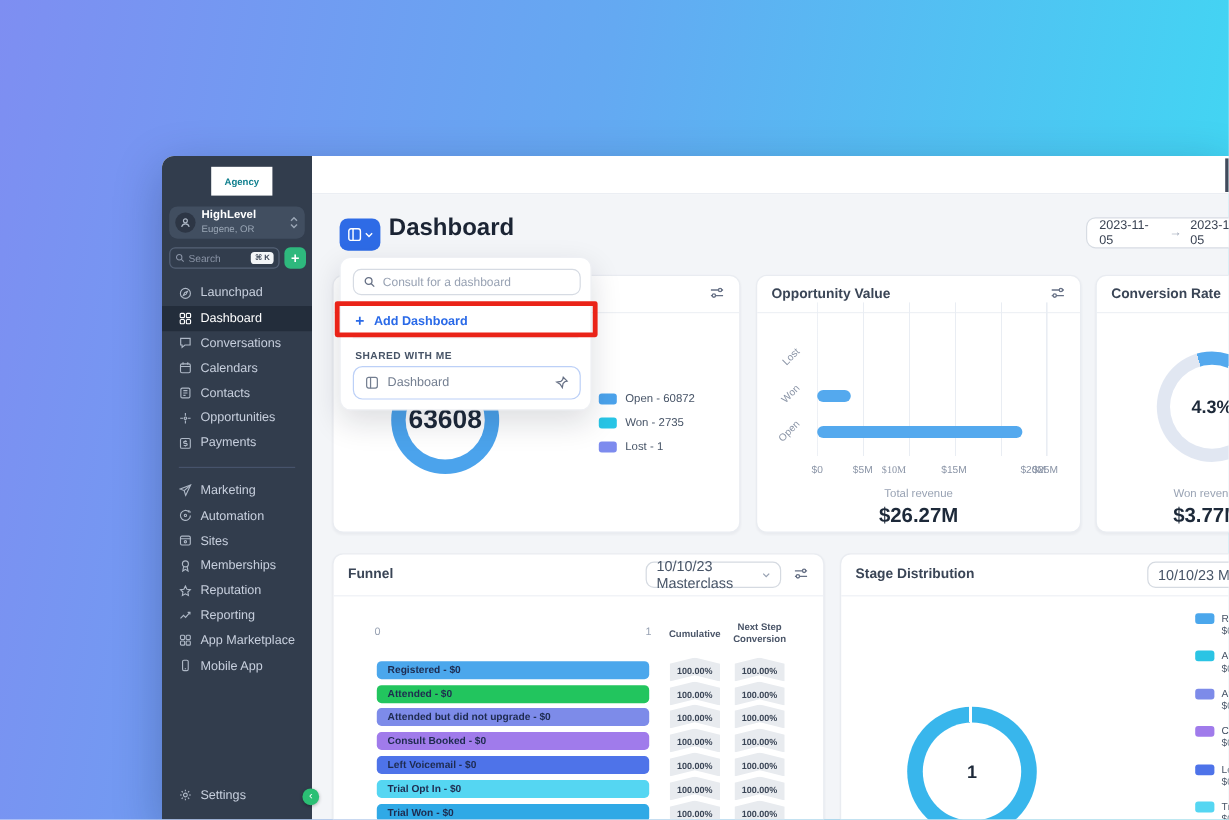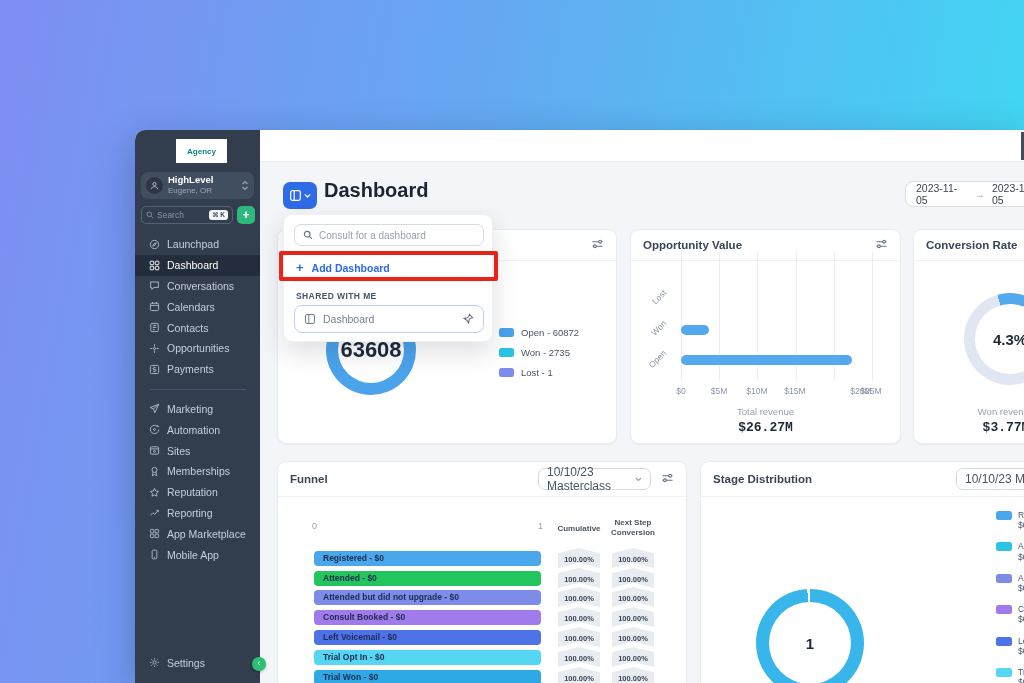--- a/index.html
+++ b/index.html
@@ -65,21 +65,21 @@
   .lgi{display:flex;align-items:center;gap:7px;font-size:9.5px;color:#475467;}
   .sw{width:15px;height:9px;border-radius:2.5px;flex-shrink:0;}
   
   .grid2{position:absolute;left:50px;top:22px;width:192px;height:128px;
     background:repeating-linear-gradient(to right,#e9edf3 0 1px,transparent 1px 38.2px);}
   .bar{position:absolute;height:10px;border-radius:5px;}
   .cat{position:absolute;font-size:8.5px;color:#8a94a6;transform:rotate(-45deg);}
   .tick{position:absolute;top:156px;transform:translateX(-50%);font-size:8.5px;color:#8a94a6;}
   .c2foot{position:absolute;left:0;right:0;text-align:center;}
   .cap{font-size:9.5px;color:#98a2b3;}
-  .amt{font-size:13px;font-weight:700;color:#1d2939;margin-top:3px;font-family:Liberation Mono, monospace;}
+  .amt{font-size:17px;font-weight:700;color:#1d2939;margin-top:3px;}
   
   .d3{left:50px;top:63px;width:92px;height:92px;background:conic-gradient(from -16deg,#54a9ee 0 38deg,#e1e7f2 38deg 360deg);}
   .d3 .hole{inset:11px;}
   .d3 .cv{font-size:15px;}
   .c3foot{position:absolute;left:32px;top:176px;width:120px;text-align:center;}
   
   .ax{position:absolute;font-size:9px;color:#98a2b3;}
   .colh{position:absolute;transform:translateX(-50%);font-size:8px;font-weight:700;color:#4a5568;text-align:center;line-height:1.25;}
   .frow{position:absolute;left:36px;width:227px;height:14.5px;border-radius:4px;
     display:flex;align-items:center;padding-left:9px;box-sizing:border-box;
@@ -338,21 +338,21 @@
           </span>
         </div>
         <div class="grid2"></div>
         <span class="cat" style="left:20px;top:62px;">Lost</span>
         <span class="cat" style="left:19px;top:93px;">Won</span>
         <span class="cat" style="left:16px;top:124px;">Open</span>
         <div class="bar" style="left: 50px; top: 95px; width: 28px; background-color: rgb(84, 169, 238);"></div>
         <div class="bar" style="left: 50px; top: 125px; width: 171px; background-color: rgb(84, 169, 238);"></div>
         <span class="tick" style="left:50px;">$0</span>
         <span class="tick" style="left:88px;">$5M</span>
-        <span class="tick" style="left:126px;">$10M</span>
+        <span class="tick" style="left:114px;font-family:Liberation Serif, serif;">$10M</span>
         <span class="tick" style="left:164px;">$15M</span>
         <span class="tick" style="left:202px;margin-left:28px;">$20M</span>
         <span class="tick" style="left:240px;">$25M</span>
         <div class="c2foot" style="top:176px;">
           <div class="cap">Total revenue</div>
           <div class="amt">$26.27M</div>
         </div>
       </div>
 
       <div class="card" style="left:653px;top:67px;width:271px;height:215px;">

